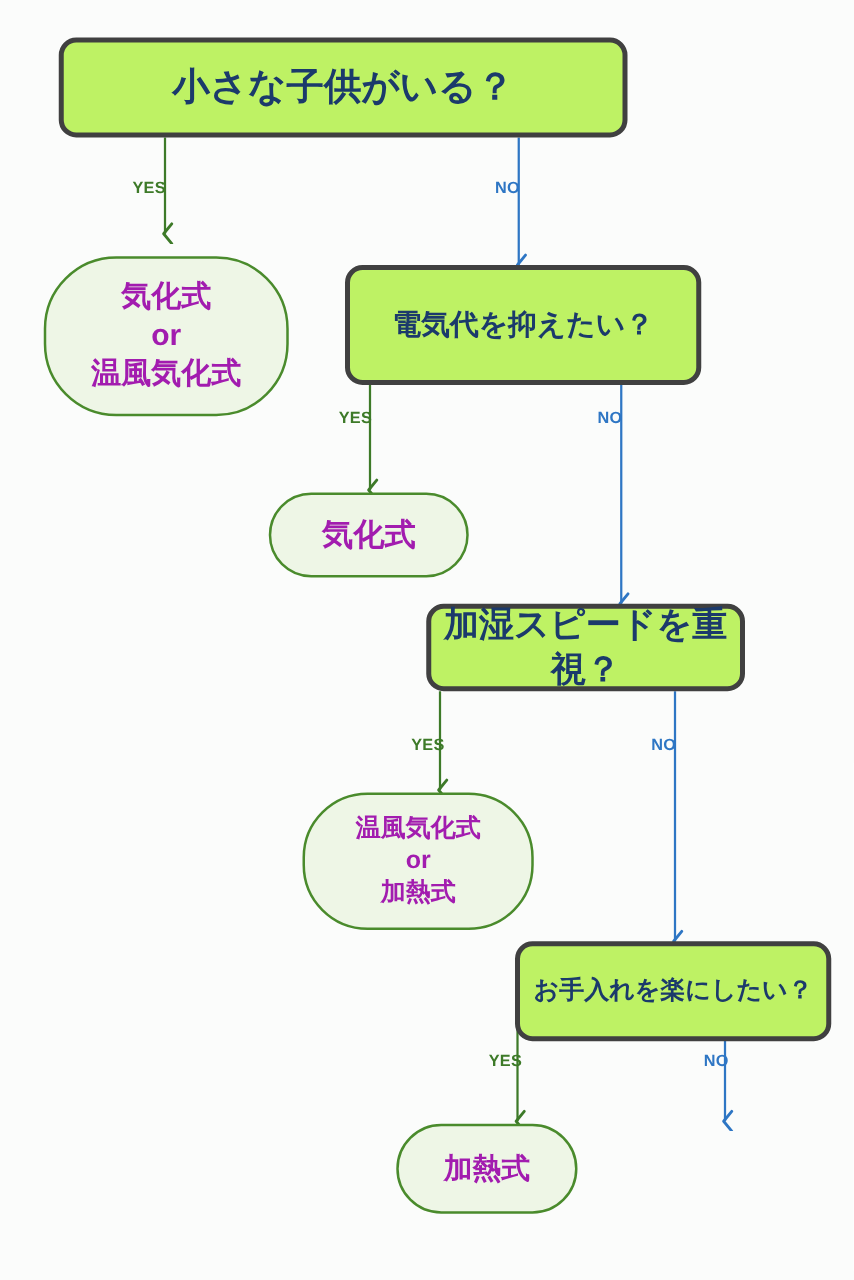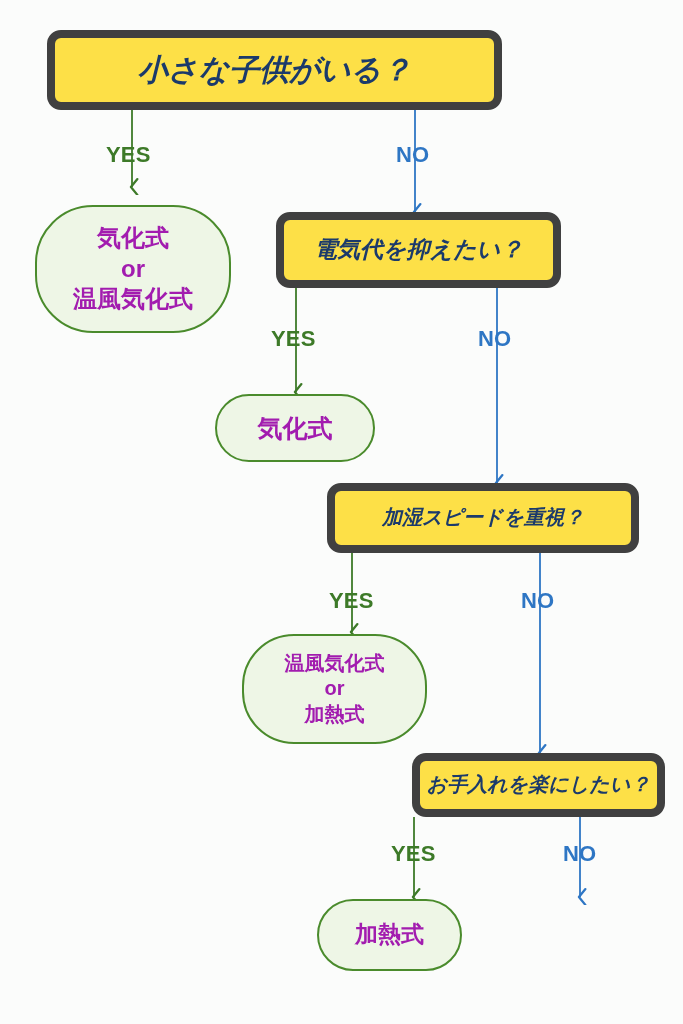--- a/index.html
+++ b/index.html
@@ -28,37 +28,36 @@
     position: absolute;
     box-sizing: border-box;
     display: flex;
     align-items: center;
     justify-content: center;
     text-align: center;
     line-height: 1.28;
     white-space: pre-line;
   }
   .node.decision {
-    background: #fde047;
-    border: 8px solid #404040;
+    background: #bef264;
+    border: 4px solid #404040;
     border-radius: 14px;
     color: #1b3a6b;
     font-weight: bold;
-    font-style: italic;
   }
   .node.terminal {
     background: #eef6e6;
     border: 2px solid #4a8b2c;
     border-radius: 48px;
     color: #a21caf;
     font-weight: bold;
   }
   .edge-label {
     position: absolute;
-    font-size: 22px;
+    font-size: 13px;
     font-weight: bold;
     letter-spacing: 0.2px;
     white-space: nowrap;
   }
   .edge-label.yes { color: #3d7a28; }
   .edge-label.no  { color: #2e76c4; text-align: center; }
 </style>
 </head>
 <body>
 
@@ -86,25 +85,25 @@
 
     <path d="M 540 553 L 540 753" fill="none" stroke="#2e76c4" stroke-width="1.8" marker-end="url(#ah-blue)"></path>
 
     <path d="M 414 817 L 414 897" fill="none" stroke="#3d7a28" stroke-width="1.8" marker-end="url(#ah-green)"></path>
 
     <path d="M 580 817 L 580 897" fill="none" stroke="#2e76c4" stroke-width="1.8" marker-end="url(#ah-blue)"></path>
   </svg>
 
   <div class="node decision" style="left:47px; top:30px; width:455px; height:80px; font-size:30px;">小さな子供がいる？</div>
 
-  <div class="node decision" style="left:276px; top:212px; width:285px; height:76px; font-size:23px;">電気代を抑えたい？</div>
+  <div class="node decision" style="left:276px; top:212px; width:285px; height:96px; font-size:23px;">電気代を抑えたい？</div>
 
-  <div class="node decision" style="left:327px; top:483px; width:312px; height:70px; font-size:20px;">加湿スピードを重視？</div>
+  <div class="node decision" style="left:341px; top:483px; width:255px; height:70px; font-size:28px;">加湿スピードを重視？</div>
 
-  <div class="node decision" style="left:412px; top:753px; width:253px; height:64px; font-size:20px;">お手入れを楽にしたい？</div>
+  <div class="node decision" style="left:412px; top:753px; width:253px; height:80px; font-size:20px;">お手入れを楽にしたい？</div>
 
   <div class="node terminal" style="left:35px; top:205px; width:196px; height:128px; font-size:24px; border-radius:58px;">気化式
 or
 温風気化式</div>
 
   <div class="node terminal" style="left:215px; top:394px; width:160px; height:68px; font-size:25px; border-radius:40px;">気化式</div>
 
   <div class="node terminal" style="left:242px; top:634px; width:185px; height:110px; font-size:20px; border-radius:52px;">温風気化式
 or
 加熱式</div>

